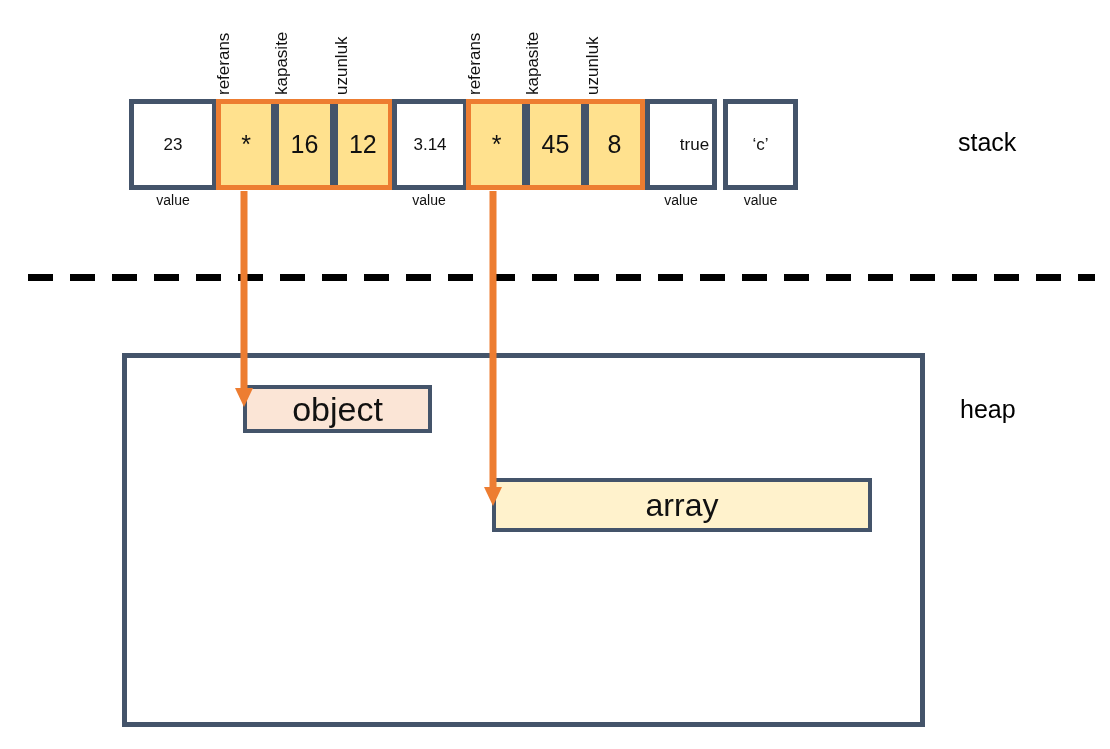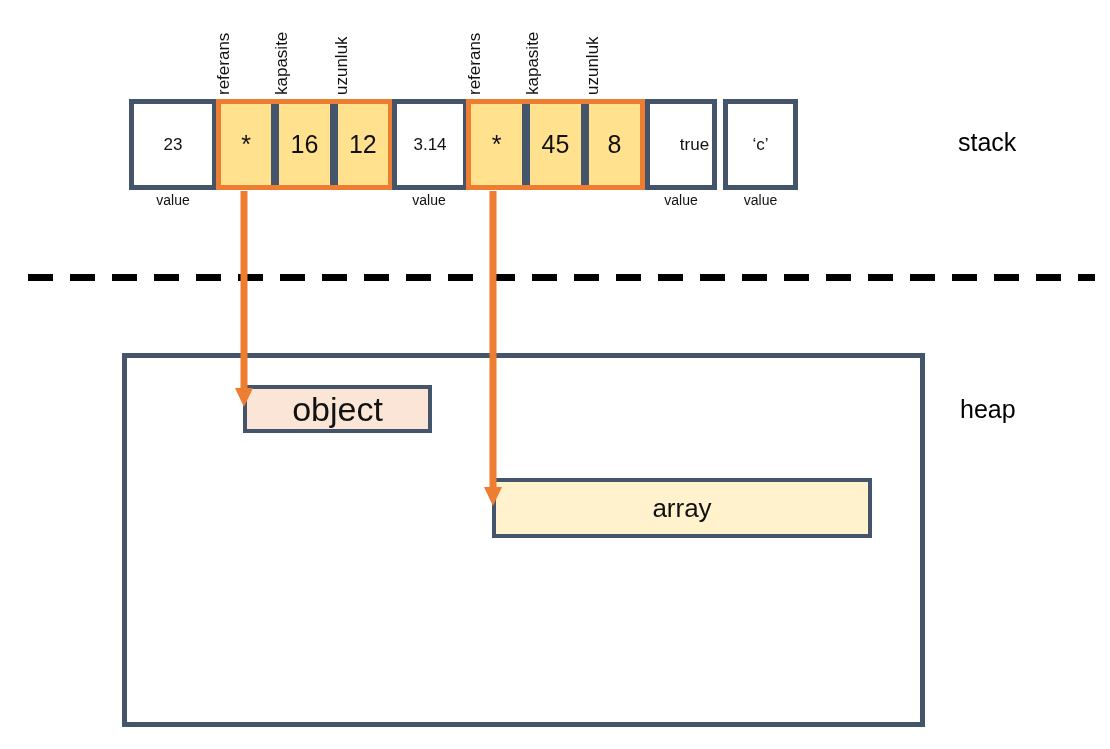--- a/index.html
+++ b/index.html
@@ -18,22 +18,22 @@
         font-size:25px;color:var(--text);}
   .footer{position:absolute;top:192px;font-size:14px;color:var(--text);text-align:center;}
   .vlabel{position:absolute;top:75px;width:86px;height:20px;font-size:17px;color:var(--text);
         white-space:nowrap;transform:rotate(-90deg);transform-origin:0 100%;}
   .bigline{position:absolute;font-size:25px;color:#000;}
   .dashed{position:absolute;left:28px;top:274px;width:1067px;height:7px;
         background:repeating-linear-gradient(to right,var(--dash) 0 25px,transparent 25px 42px);}
   .heapbox{position:absolute;left:122px;top:353px;width:803px;height:374px;border:5px solid var(--slate);background:#ffffff;}
   .objbox{position:absolute;left:243px;top:385px;width:189px;height:48px;background:var(--object_fill);
         border:4px solid var(--slate);display:flex;align-items:center;justify-content:center;font-size:34px;color:var(--text);}
-  .arrbox{position:absolute;left:492px;top:478px;width:380px;height:60px;background:var(--array_fill);
-        border:4px solid var(--slate);display:flex;align-items:center;justify-content:center;font-size:26px;color:var(--text);}
+  .arrbox{position:absolute;left:492px;top:478px;width:380px;height:54px;background:var(--array_fill);
+        border:4px solid var(--slate);display:flex;align-items:center;justify-content:center;font-size:32px;color:var(--text);}
   svg.overlay{position:absolute;left:0;top:0;width:1110px;height:749px;pointer-events:none;z-index:10;}
   .arrow-line{stroke:var(--orange);stroke-width:7;}
   .arrow-head{fill:var(--orange);}
 </style>
 </head>
 <body>
 
 <div class="canvas">
 
   <div class="vlabel" style="left:234px;">referans</div>

